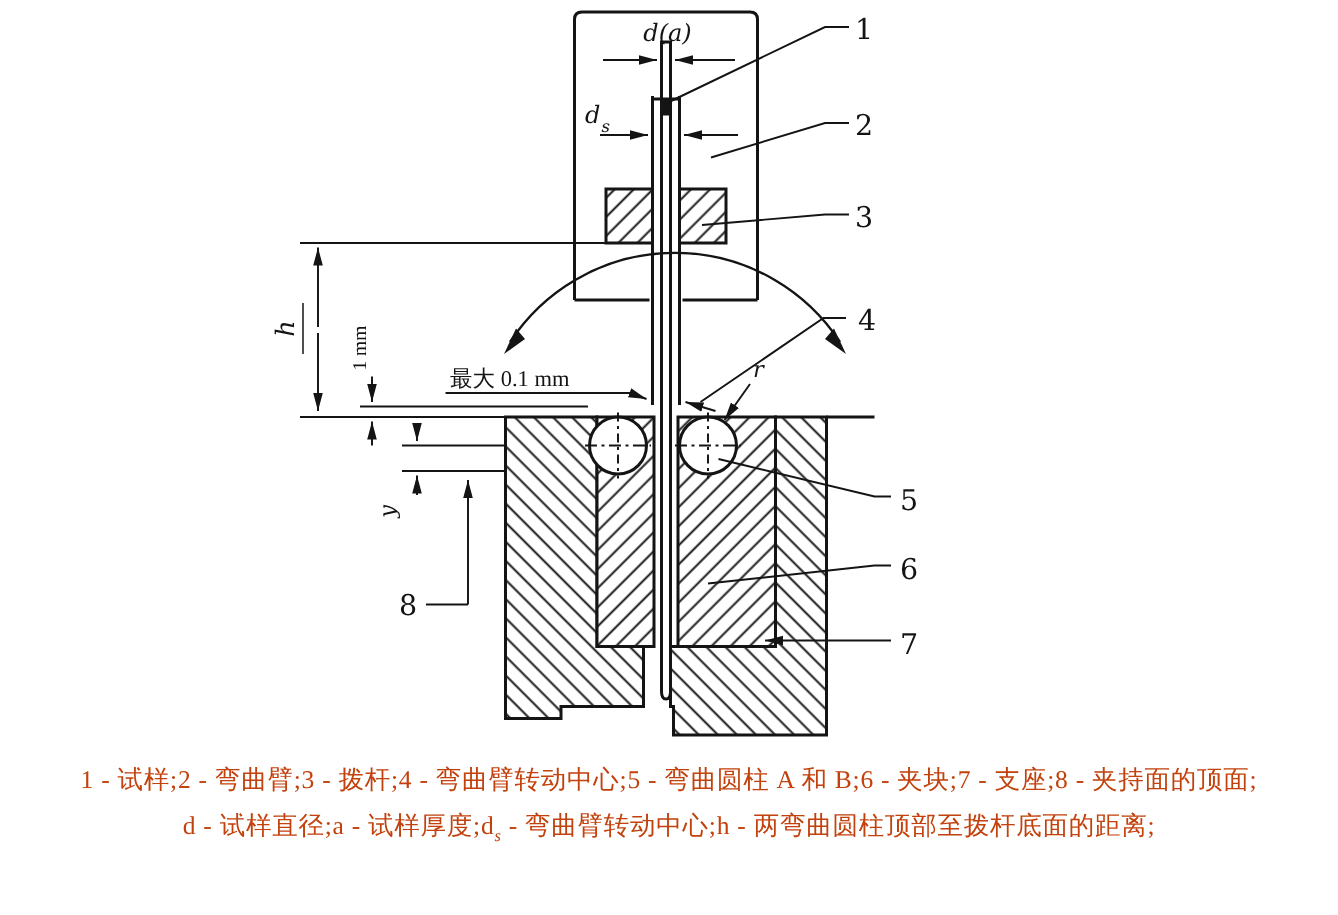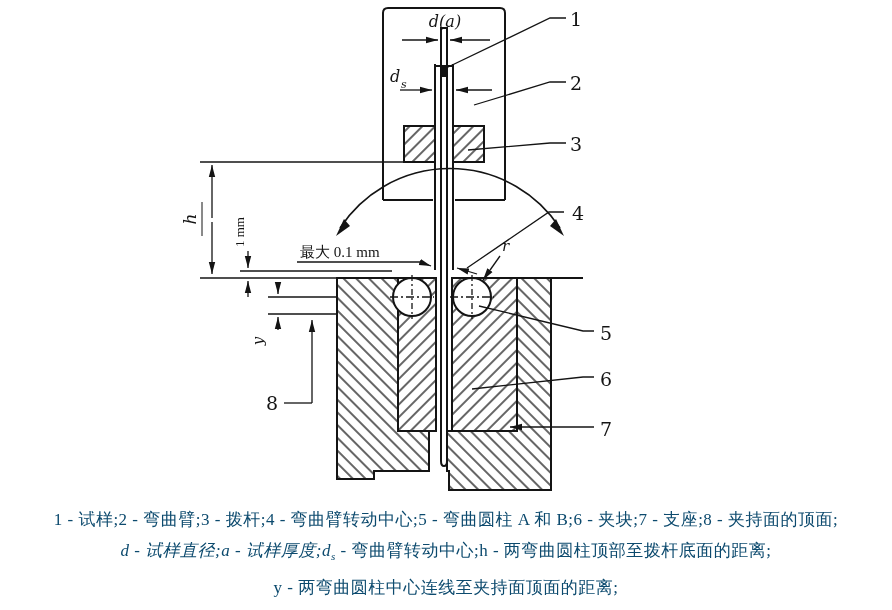--- a/index.html
+++ b/index.html
@@ -1,23 +1,23 @@
 <!DOCTYPE html>
 <html><head>
 <meta charset="utf-8">
 <style>
   html,body{margin:0;padding:0;background:#ffffff;}
   body{width:892px;height:610px;overflow:hidden;position:relative;
        font-family:"Liberation Serif","DejaVu Serif",serif;color:#141414;}
   #figure-svg{position:absolute;left:0;top:0;}
   .caption{position:absolute;left:0;top:504px;width:892px;text-align:center;
-           font-size:17px;line-height:31px;color:#0c4a6e;letter-spacing:0.5px;}
+           font-size:17px;line-height:31px;color:#c2410c;letter-spacing:0.5px;}
   .caption .cap-line{white-space:nowrap;}
   .caption sub{font-size:11px;font-style:italic;}
-  .cap-var{font-style:italic;}
+  .cap-var{}
   svg text{fill:#141414;}
   .dimtxt{font-style:italic;font-family:"DejaVu Serif",serif;}
   .num{font-family:"DejaVu Serif",serif;font-size:19px;}
   .cjk{font-family:"Liberation Serif","DejaVu Serif",serif;}
 </style>
 </head>
 <body>
 
 <svg id="figure-svg" width="892" height="505" viewBox="0 0 892 505">
   <defs>
@@ -145,14 +145,13 @@
   <text class="num" x="572" y="220">4</text>
   <text class="num" x="600" y="340">5</text>
   <text class="num" x="600" y="386">6</text>
   <text class="num" x="600" y="436">7</text>
   <text class="num" x="266" y="410">8</text>
 </svg>
 
 <div class="caption">
   <div class="cap-line">1 - 试样;2 - 弯曲臂;3 - 拨杆;4 - 弯曲臂转动中心;5 - 弯曲圆柱 A 和 B;6 - 夹块;7 - 支座;8 - 夹持面的顶面;</div>
   <div class="cap-line"><span class="cap-var">d - 试样直径;a - 试样厚度;d</span><sub>s</sub><span> - 弯曲臂转动中心;h - 两弯曲圆柱顶部至拨杆底面的距离;</span></div>
-  <div class="cap-line">y - 两弯曲圆柱中心连线至夹持面顶面的距离;</div>
 </div>
 
 </body></html>

